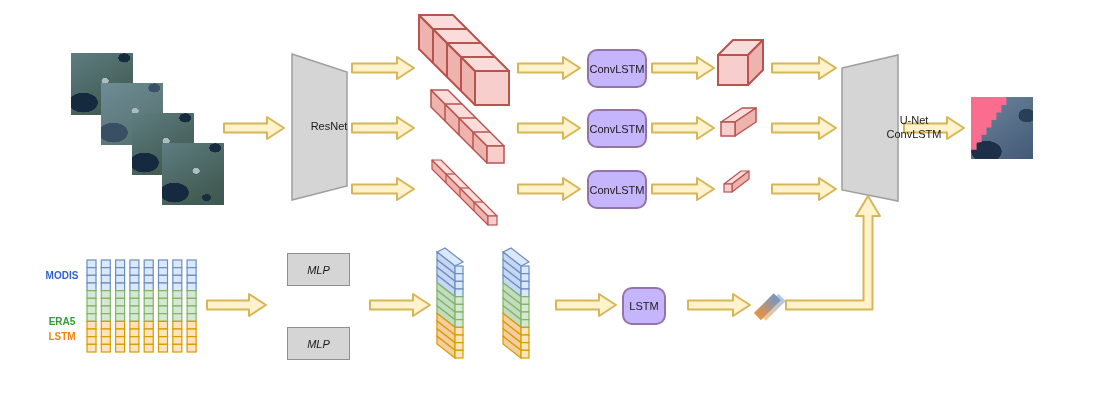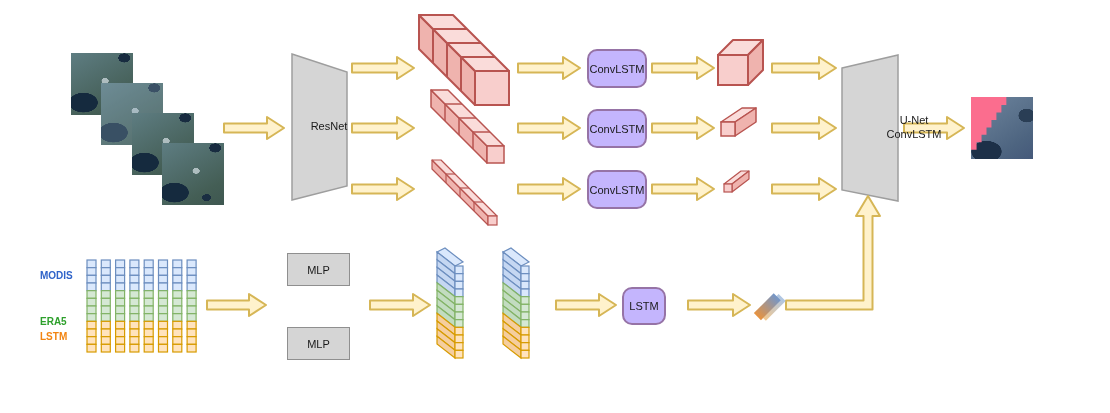--- a/index.html
+++ b/index.html
@@ -14,23 +14,23 @@
     font-size:11px;color:#1a1a1a;text-align:center;line-height:1.25;
   }
   .rnn-box{
     display:flex;align-items:center;justify-content:center;
     background:#c4b5fd;border:2px solid #9673A6;border-radius:10px;
     font-size:11px;color:#1a1a1a;
   }
   .mlp-box{
     display:flex;align-items:center;justify-content:center;
     background:#D5D5D5;border:1.5px solid #8F8F8F;
-    font-size:11px;color:#1a1a1a;
-  }
-  .ts-label{font-size:10px;font-weight:bold;text-align:left;}
+    font-size:11px;color:#1a1a1a;font-style:italic;
+  }
+  .ts-label{font-size:10px;font-weight:bold;text-align:center;}
   .sat{
     width:62px;height:62px;
     background:
       radial-gradient(38% 26% at 20% 80%, #152a3e 0 60%, rgba(21,42,62,0) 62%),
       radial-gradient(16% 12% at 86% 8%, #182c40 0 60%, rgba(24,44,64,0) 62%),
       radial-gradient(12% 9% at 72% 88%, #1a2e42 0 60%, rgba(26,46,66,0) 62%),
       radial-gradient(10% 8% at 55% 45%, rgba(215,225,230,.7) 0 55%, rgba(215,225,230,0) 60%),
       linear-gradient(150deg,#5e7d82 0%,#4e6a67 45%,#445e55 75%,#3e5750 100%);
   }
   .sat.hazy::after{

